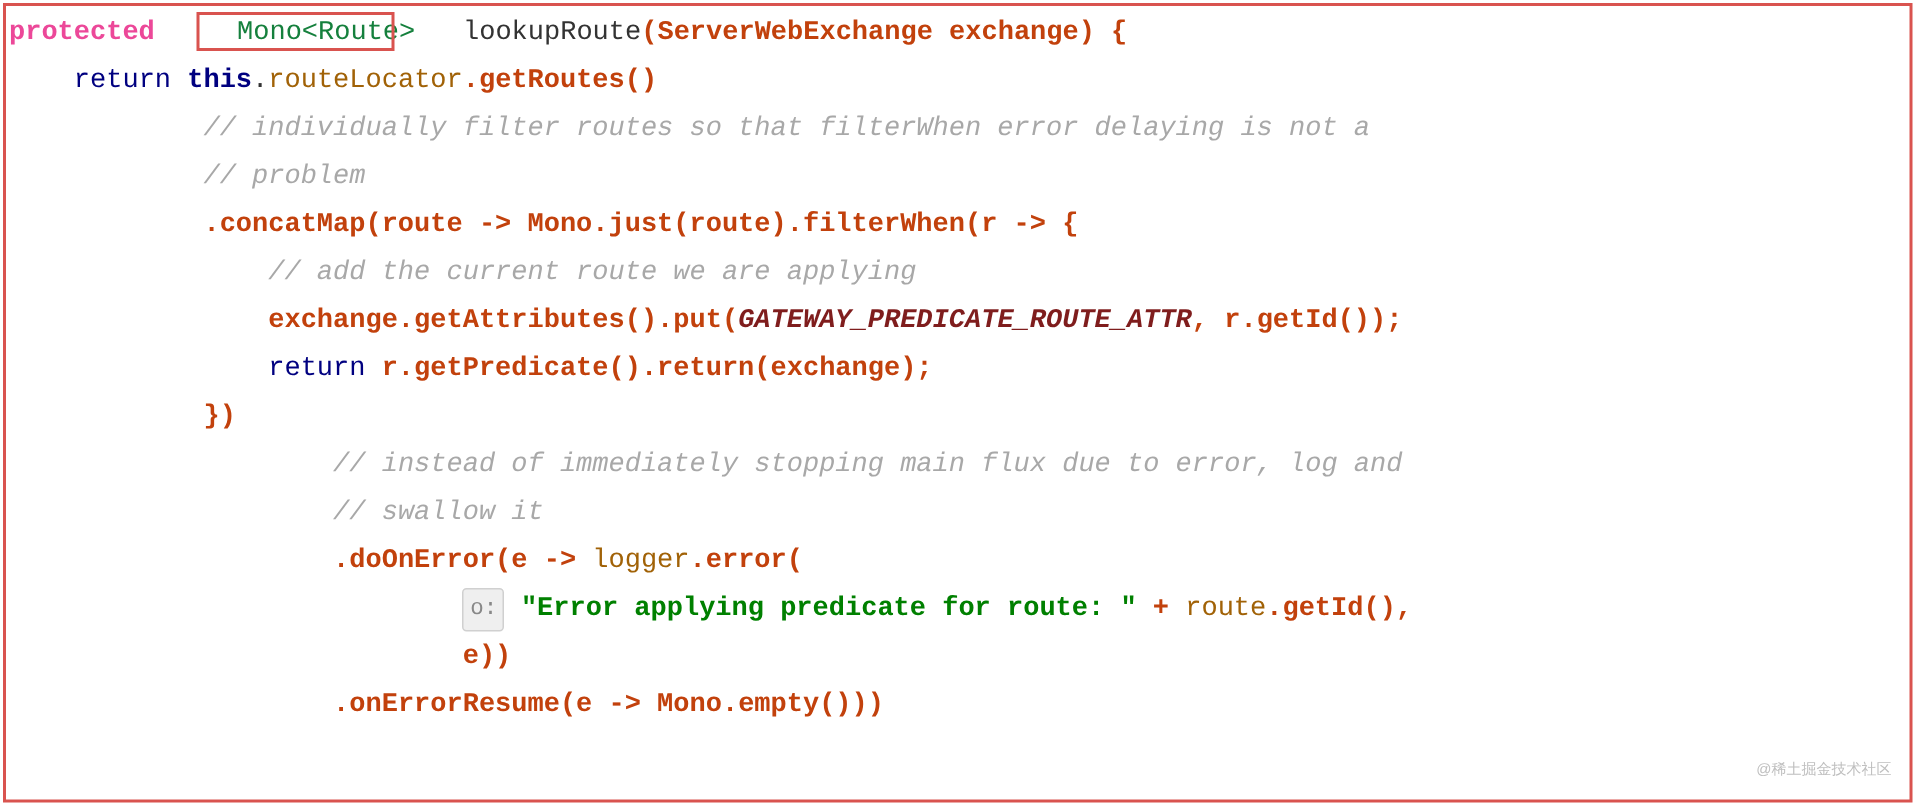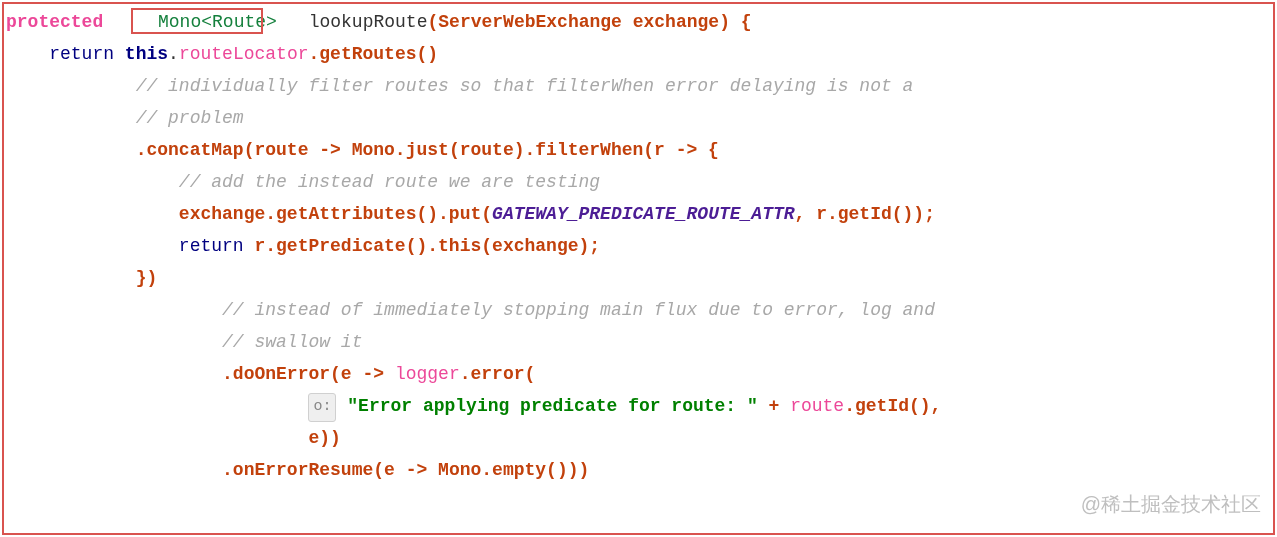--- a/index.html
+++ b/index.html
@@ -24,23 +24,23 @@
   }
   pre {
     font-family: inherit;
     white-space: pre;
   }
   .kw-protected { color: #ec4899; font-weight: bold; }
   .kw-return   { color: #000080; font-weight: normal; }
   .kw-this     { color: #000080; font-weight: bold; }
   .type        { color: #15803d; margin-left: 44px; }
   .method      { color: #333333; margin-left: 21px; }
-  .member      { color: #ec4899; }
+  .member      { color: #a16207; }
   .comment     { color: #a8a8a8; font-style: italic; text-align: right; }
-  .static-var  { color: #4c1d95; font-weight: bold; font-style: italic; }
+  .static-var  { color: #7f1d1d; font-weight: bold; font-style: italic; }
   .string      { color: #008000; font-weight: bold; }
   .punct       { color: #c2410c; font-weight: bold; }
   .highlight-box {
     position: absolute;
     border: 2px solid #d9534f;
     left: 127px;
     top: 4px;
     width: 132px;
     height: 26px;
     pointer-events: none;
@@ -53,21 +53,21 @@
     left: 263px;
     top: 23px;
     font-family: "Microsoft YaHei", sans-serif;
     pointer-events: none;
   }
   .watermark {
     position: absolute;
     right: 12px;
     bottom: 10px;
     color: #bfbfbf;
-    font-size: 20px;
+    font-size: 10px;
     font-family: "Microsoft YaHei", sans-serif;
     pointer-events: none;
   }
   .hint-bubble {
     display: inline-block;
     background: #efefef;
     border: 1px solid #d0d0d0;
     border-radius: 3px;
     padding: 0 4px;
     font-size: 15px;
@@ -81,23 +81,23 @@
 
 <div class="code-container">
 
   <div class="highlight-box"></div>
 
   <pre><span><span class="kw-protected">protected</span><span class="type"> Mono&lt;Route&gt; </span><span class="method">lookupRoute</span><span class="punct">(ServerWebExchange exchange) {</span></span>
 <span><span>    </span><span class="kw-return">return</span><span> </span><span class="kw-this">this</span><span>.</span><span class="member">routeLocator</span><span class="punct">.getRoutes()</span></span>
 <span><span>            </span><span class="comment">// individually filter routes so that filterWhen error delaying is not a</span></span>
 <span><span>            </span><span class="comment">// problem</span></span>
 <span><span>            </span><span class="punct">.concatMap(route -&gt; Mono.just(route).filterWhen(r -&gt; {</span></span>
-<span><span>                </span><span class="comment">// add the instead route we are testing</span></span>
+<span><span>                </span><span class="comment">// add the current route we are applying</span></span>
 <span><span>                </span><span class="punct">exchange.getAttributes().put(</span><span class="static-var">GATEWAY_PREDICATE_ROUTE_ATTR</span><span class="punct">, r.getId());</span></span>
-<span><span>                </span><span class="kw-return">return</span><span class="punct"> r.getPredicate().this(exchange);</span></span>
+<span><span>                </span><span class="kw-return">return</span><span class="punct"> r.getPredicate().return(exchange);</span></span>
 <span><span>            </span><span class="punct">})</span></span>
 <span><span>                    </span><span class="comment">// instead of immediately stopping main flux due to error, log and</span></span>
 <span><span>                    </span><span class="comment">// swallow it</span></span>
 <span><span>                    </span><span class="punct">.doOnError(e -&gt; </span><span class="member">logger</span><span class="punct">.error(</span></span>
 <span><span>                            </span><span class="hint-bubble">o:</span> <span class="string">"Error applying predicate for route: "</span><span class="punct"> + </span><span class="member">route</span><span class="punct">.getId(),</span></span>
 <span><span>                            </span><span class="punct">e))</span></span>
 <span><span>                    </span><span class="punct">.onErrorResume(e -&gt; Mono.empty()))</span></span></pre>
 
   <div class="watermark">@稀土掘金技术社区</div>
 </div>

